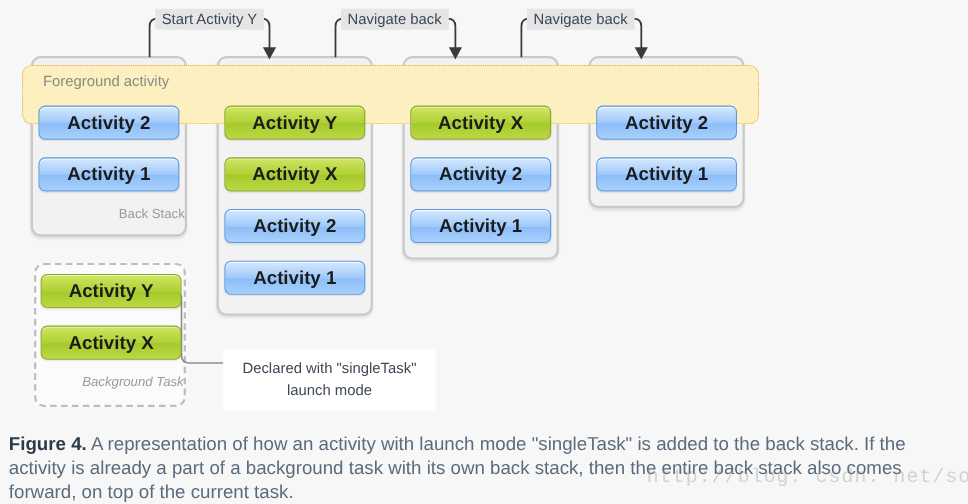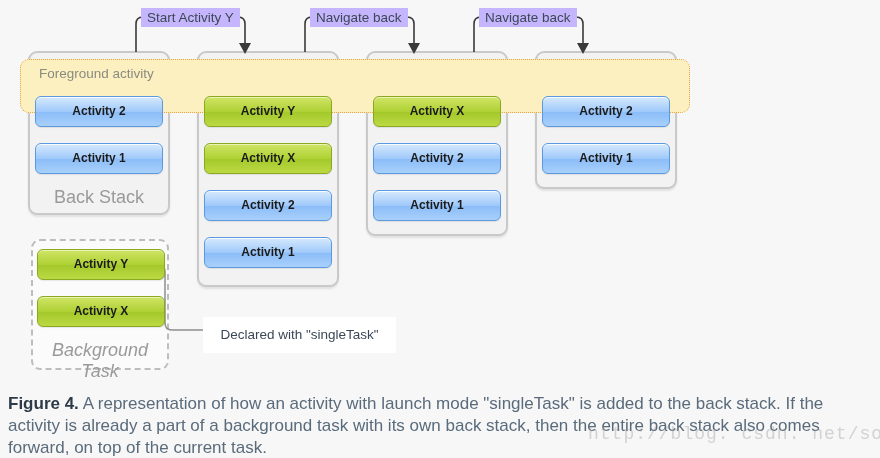--- a/index.html
+++ b/index.html
@@ -65,55 +65,55 @@
   .stack.dashed {
     background: #fbfbfb;
     border: 2px dashed #bdbdbd;
     box-shadow: none;
   }
 
   .stack-caption {
     position: absolute;
     left: 0;
     width: 100%;
-    text-align: center;
-    font-size: 18px;
+    text-align: right;
+    font-size: 12px;
     color: #9a9a9a;
   }
 
   
   .act {
     position: absolute;
     box-sizing: border-box;
     width: 128px;
     height: 31px;
     line-height: 29px;
     text-align: center;
-    font-size: 12px;
+    font-size: 17px;
     font-weight: bold;
     color: #1b1b1b;
     border-radius: 6px;
     z-index: 3;
   }
   .act.blue {
     background: linear-gradient(to bottom, #d6e9fd 0%, #9dc8fa 52%, #8cbdf8 53%, #a8d0fb 100%);
     border: 1px solid #5b9ae0;
     box-shadow: inset 0 1px 0 rgba(255,255,255,0.85), 0 1px 1px rgba(0,0,0,0.08);
   }
   .act.green {
     background: linear-gradient(to bottom, #cfe565 0%, #aed033 52%, #a4c92b 53%, #bcd943 100%);
     border: 1px solid #8ba821;
     box-shadow: inset 0 1px 0 rgba(255,255,255,0.55), 0 1px 1px rgba(0,0,0,0.08);
     text-align: center;
   }
 
   
   .calloutTop {
     position: absolute;
-    background: #c4b5fd;
+    background: #e5e5e5;
     font-size: 13.5px;
     color: #3c4856;
     white-space: nowrap;
     padding: 2px 6px;
     z-index: 5;
   }
 
   
   .calloutBox {
     position: absolute;
@@ -224,20 +224,21 @@
     </div>
 
     <div class="stack dashed" style="left:31px; top:239px; width:138px; height:131px;">
       <div class="stack-caption" style="top:99px;font-style:italic;">Background Task</div>
     </div>
     <div class="act green" style="left:37px; top:249px; z-index:6;">Activity Y</div>
     <div class="act green" style="left:37px; top:296px; z-index:6;">Activity X</div>
 
     <div class="calloutBox" style="left:203px; top:317px; width:193px;">
       <div>Declared with "singleTask"</div>
+      <div>launch mode</div>
     </div>
 
   </div>
 
   <div class="caption"><b>Figure 4.</b><span> A representation of how an activity with launch mode "singleTask" is added to the back stack. If the activity is already a part of a background task with its own back stack, then the entire back stack also comes forward, on top of the current task.</span></div>
 
   <div class="watermark">http://blog. csdn. net/sodino</div>
 
 </div>
 

